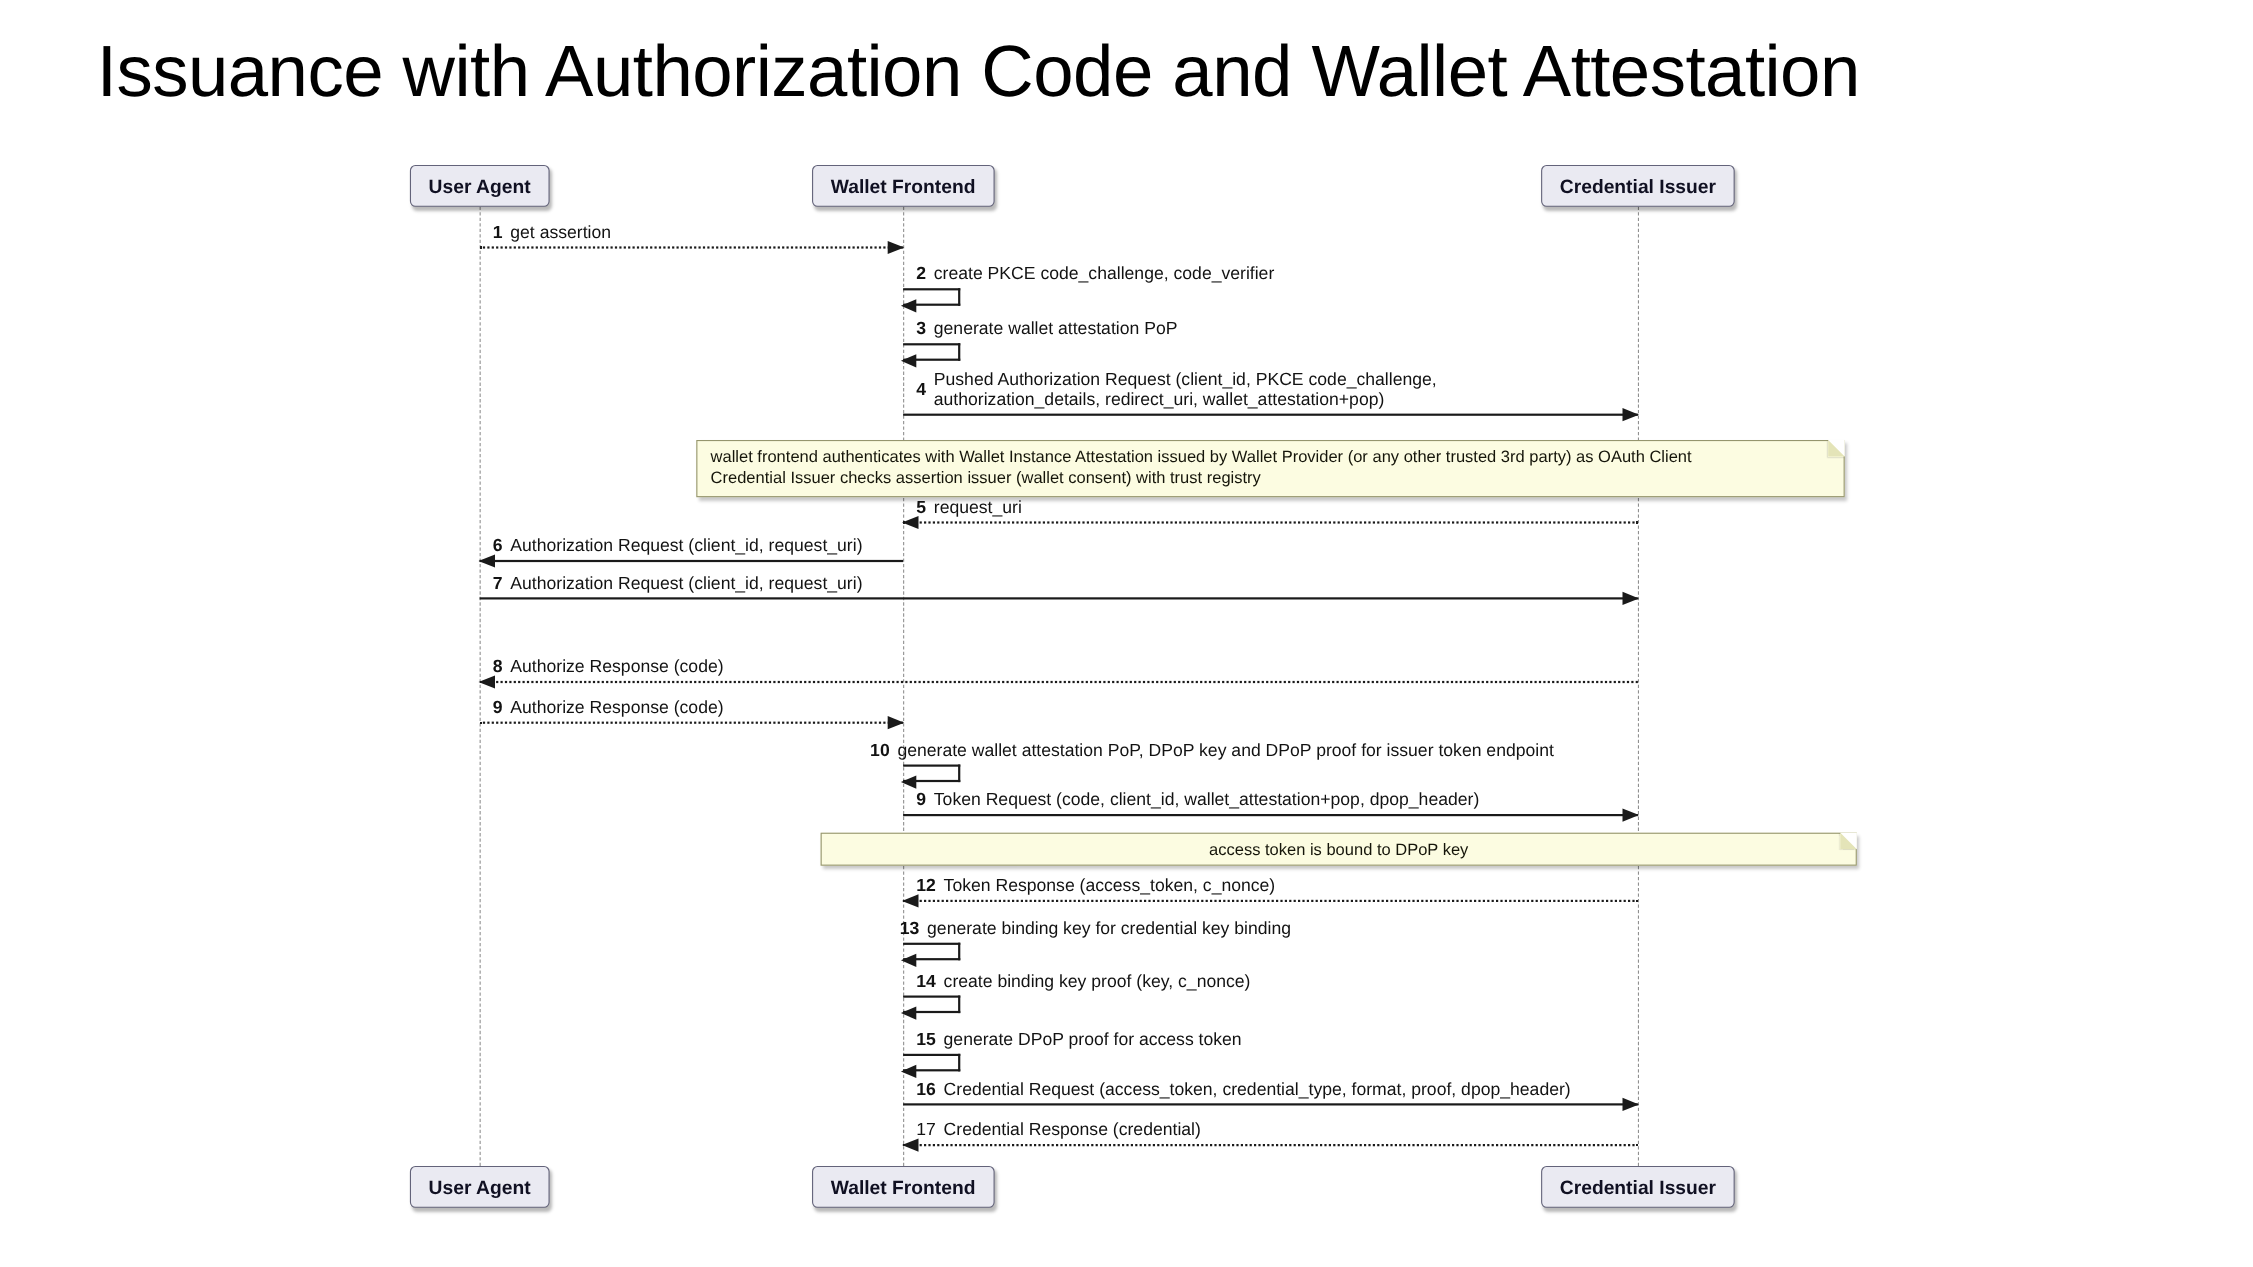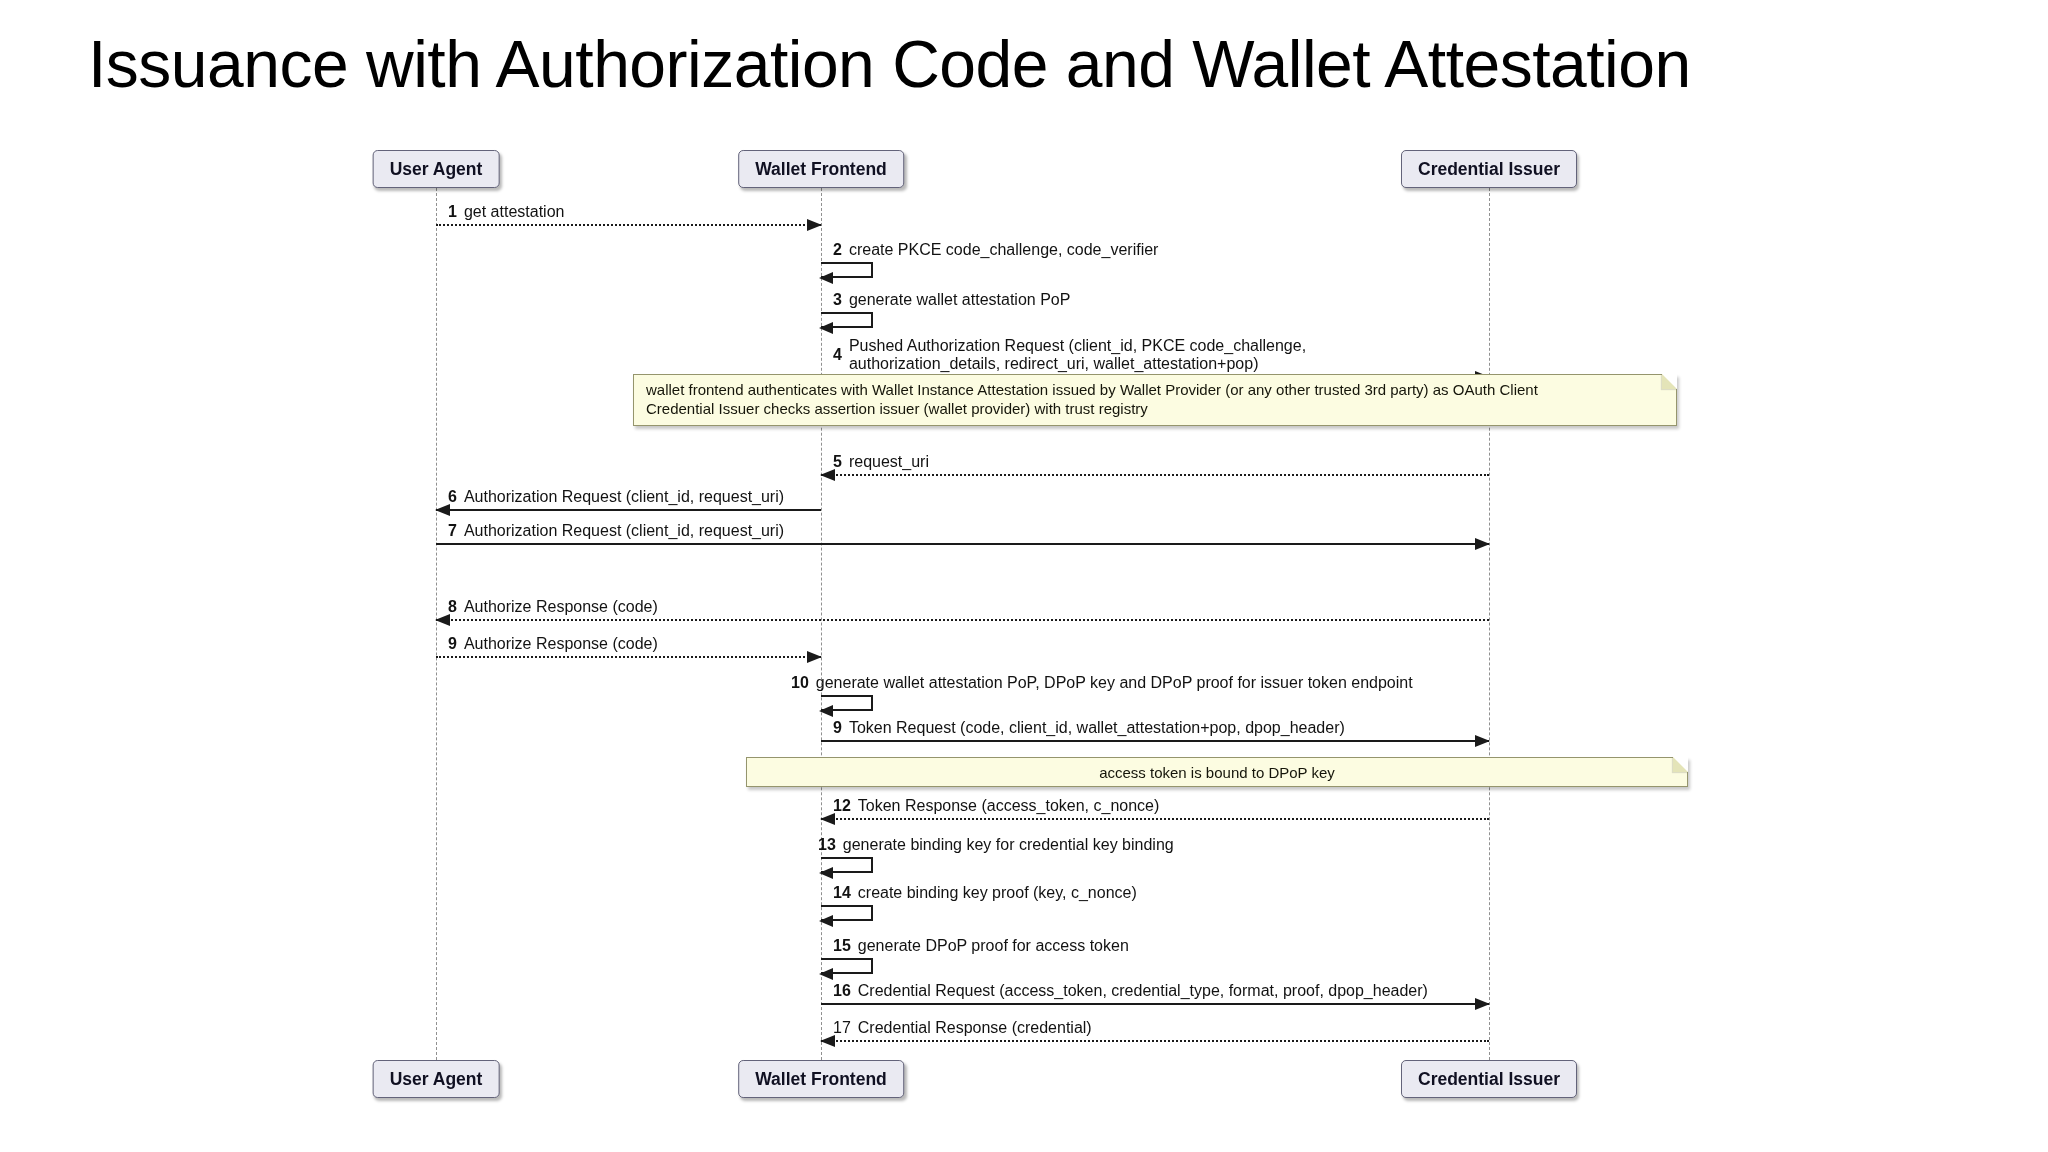--- a/index.html
+++ b/index.html
@@ -67,21 +67,21 @@
       </div>
       <div class="lifeline" style="left: 1489px; top: 188px; height: 872px;"></div>
       <div class="actor" style="left: 1489px; top: 150px;">
         <span class="">Credential Issuer</span>
       </div>
       <div class="actor" style="left: 1489px; top: 1060px;">
         <span class="">Credential Issuer</span>
       </div>
       <div class="msg-label" style="left: 448px; top: 203px;">
         <span class="" style="font-weight: 700;">1</span>
-        <span class="">get attestation</span>
+        <span class="">get assertion</span>
       </div>
       <div class="arrow dotted" style="left: 436px; top: 224px; width: 385px;">
         <span class="head head-right"></span>
       </div>
       <div class="msg-label" style="left: 833px; top: 241px;">
         <span class="" style="font-weight: 700;">2</span>
         <span class="">create PKCE code_challenge, code_verifier</span>
       </div>
       <div class="self-loop" style="left: 821px; top: 262px;">
         <span class="head head-left-loop"></span>
@@ -184,21 +184,21 @@
       <div class="arrow solid" style="left: 821px; top: 1003px; width: 668px;">
         <span class="head head-right"></span>
       </div>
       <div class="msg-label" style="left: 833px; top: 1019px;">
         <span class="" style="font-weight: 400;">17</span>
         <span class="">Credential Response (credential)</span>
       </div>
       <div class="arrow dotted" style="left: 821px; top: 1040px; width: 668px;">
         <span class="head head-left"></span>
       </div>
-      <div class="note" style="left: 633px; top: 374px; width: 1044px; height: 52px;">
+      <div class="note" style="left: 633px; top: 400px; width: 1044px; height: 52px;">
         <span class="note-line" style="display: block;">wallet frontend authenticates with Wallet Instance Attestation issued by Wallet Provider (or any other trusted 3rd party) as OAuth Client</span>
-        <span class="note-line" style="display: block;">Credential Issuer checks assertion issuer (wallet provider) with trust registry</span>
+        <span class="note-line" style="display: block;">Credential Issuer checks assertion issuer (wallet consent) with trust registry</span>
       </div>
       <div class="note center" style="left: 746px; top: 757px; width: 942px; height: 30px;">
         <span class="note-line" style="display: block;">access token is bound to DPoP key</span>
       </div>
     </div>
 </div>
 
 </body></html>

